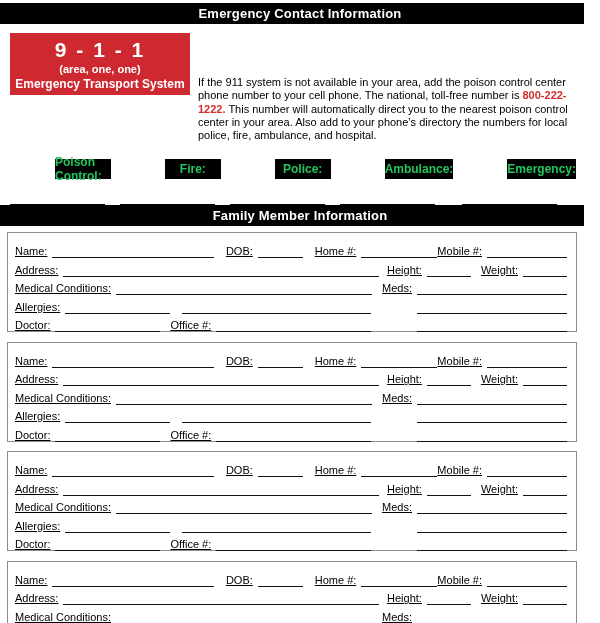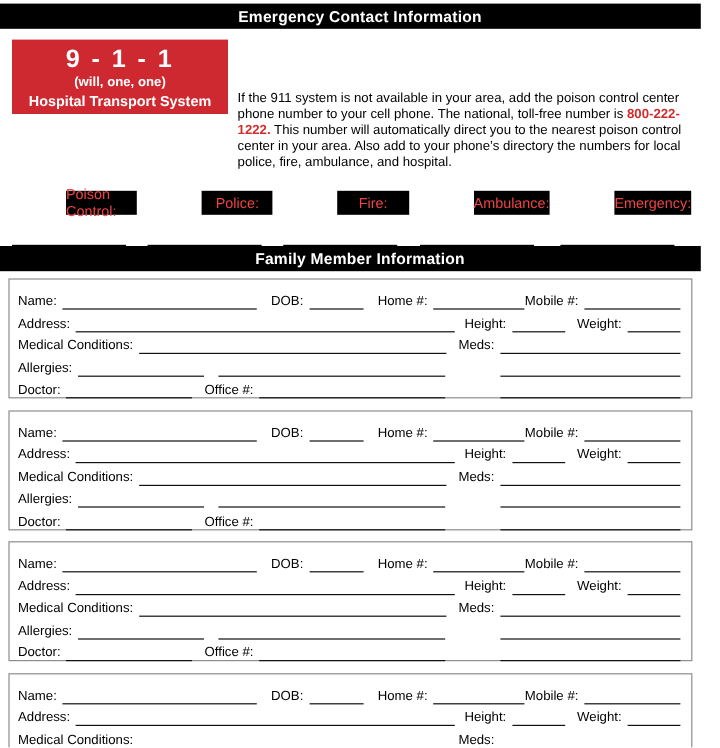--- a/index.html
+++ b/index.html
@@ -25,31 +25,31 @@
   }
   .call-number { font-size:21px; font-weight:bold; letter-spacing:2px; margin-bottom:3px; }
   .call-phonetic { font-size:11px; font-weight:bold; margin-bottom:2px; }
   .call-caption { font-size:12px; font-weight:bold; }
   .intro-text { flex:1; font-size:11px; line-height:13.3px; padding-top:1px;margin-top:42px; }
   .phone-red { color:#D02E2E; font-weight:bold; }
   
   .contacts-row { display:flex; gap:9px; margin:17px 8px 0 10px; }
   .contact-cell { flex:1; }
   .contact-label-box {
-    background:#000; color:#ef4444; height:20px; display:flex;
-    align-items:center; justify-content:center; font-weight:normal; font-size:12px;margin-left:45px;
+    background:#000; color:#22c55e; height:20px; display:flex;
+    align-items:center; justify-content:center; font-weight:bold; font-size:12px;margin-left:45px;
   }
   .contact-line { width:95px; height:0; border-bottom:1.5px solid #000; margin-top:25px; }
   
   .family-boxes { margin:6px 7px 0 7px; }
   .family-box {
     border:1px solid #8d8d8d; height:100px; margin-bottom:9.5px;
     padding:6px 9px 0 7px; background:#fff;
   }
-  .frow { display:flex; align-items:flex-end; height:18.6px; font-size:11px; }
+  .frow { display:flex; align-items:flex-end; height:18.6px; font-size:11px;text-decoration:underline; }
   .lbl { white-space:nowrap; padding-right:5px; line-height:13px; }
   .line { border-bottom:1.5px solid #111; height:2px; display:block; }
   .grow { flex:1 1 auto; }
   .w45 { flex:0 0 45px; }  .w44 { flex:0 0 44px; }
   .w76 { flex:0 0 76px; }  .w80 { flex:0 0 80px; }
   .w105 { flex:0 0 105px; } .w150 { flex:0 0 150px; }
   .ml8 { margin-left:8px; }  .ml10 { margin-left:10px; }
   .ml12 { margin-left:12px;text-align:right; } .ml20 { }
   .ml46 { margin-left:46px; }
 </style>
@@ -58,37 +58,37 @@
 
 <div class="page">
 
   <div class="section-bar top-bar">
     <span>Emergency Contact Information</span>
   </div>
 
   <div class="intro">
     <div class="call-box">
       <div class="call-number">9 - 1 - 1</div>
-      <div class="call-phonetic">(will, one, one)</div>
-      <div class="call-caption">Hospital Transport System</div>
+      <div class="call-phonetic">(area, one, one)</div>
+      <div class="call-caption">Emergency Transport System</div>
     </div>
     <div class="intro-text"><span>If the 911 system is not available in your area, add the poison control center phone number to your cell phone. The national, toll-free number is </span><span class="phone-red">800-222-1222.</span><span> This number will automatically direct you to the nearest poison control center in your area. Also add to your phone’s directory the numbers for local police, fire, ambulance, and hospital.</span></div>
   </div>
 
   <div class="contacts-row">
     <div class="contact-cell">
       <div class="contact-label-box">Poison Control:</div>
       <div class="contact-line"></div>
     </div>
     <div class="contact-cell">
+      <div class="contact-label-box">Fire:</div>
+      <div class="contact-line"></div>
+    </div>
+    <div class="contact-cell">
       <div class="contact-label-box">Police:</div>
-      <div class="contact-line"></div>
-    </div>
-    <div class="contact-cell">
-      <div class="contact-label-box">Fire:</div>
       <div class="contact-line"></div>
     </div>
     <div class="contact-cell">
       <div class="contact-label-box">Ambulance:</div>
       <div class="contact-line"></div>
     </div>
     <div class="contact-cell">
       <div class="contact-label-box">Emergency:</div>
       <div class="contact-line"></div>
     </div>

